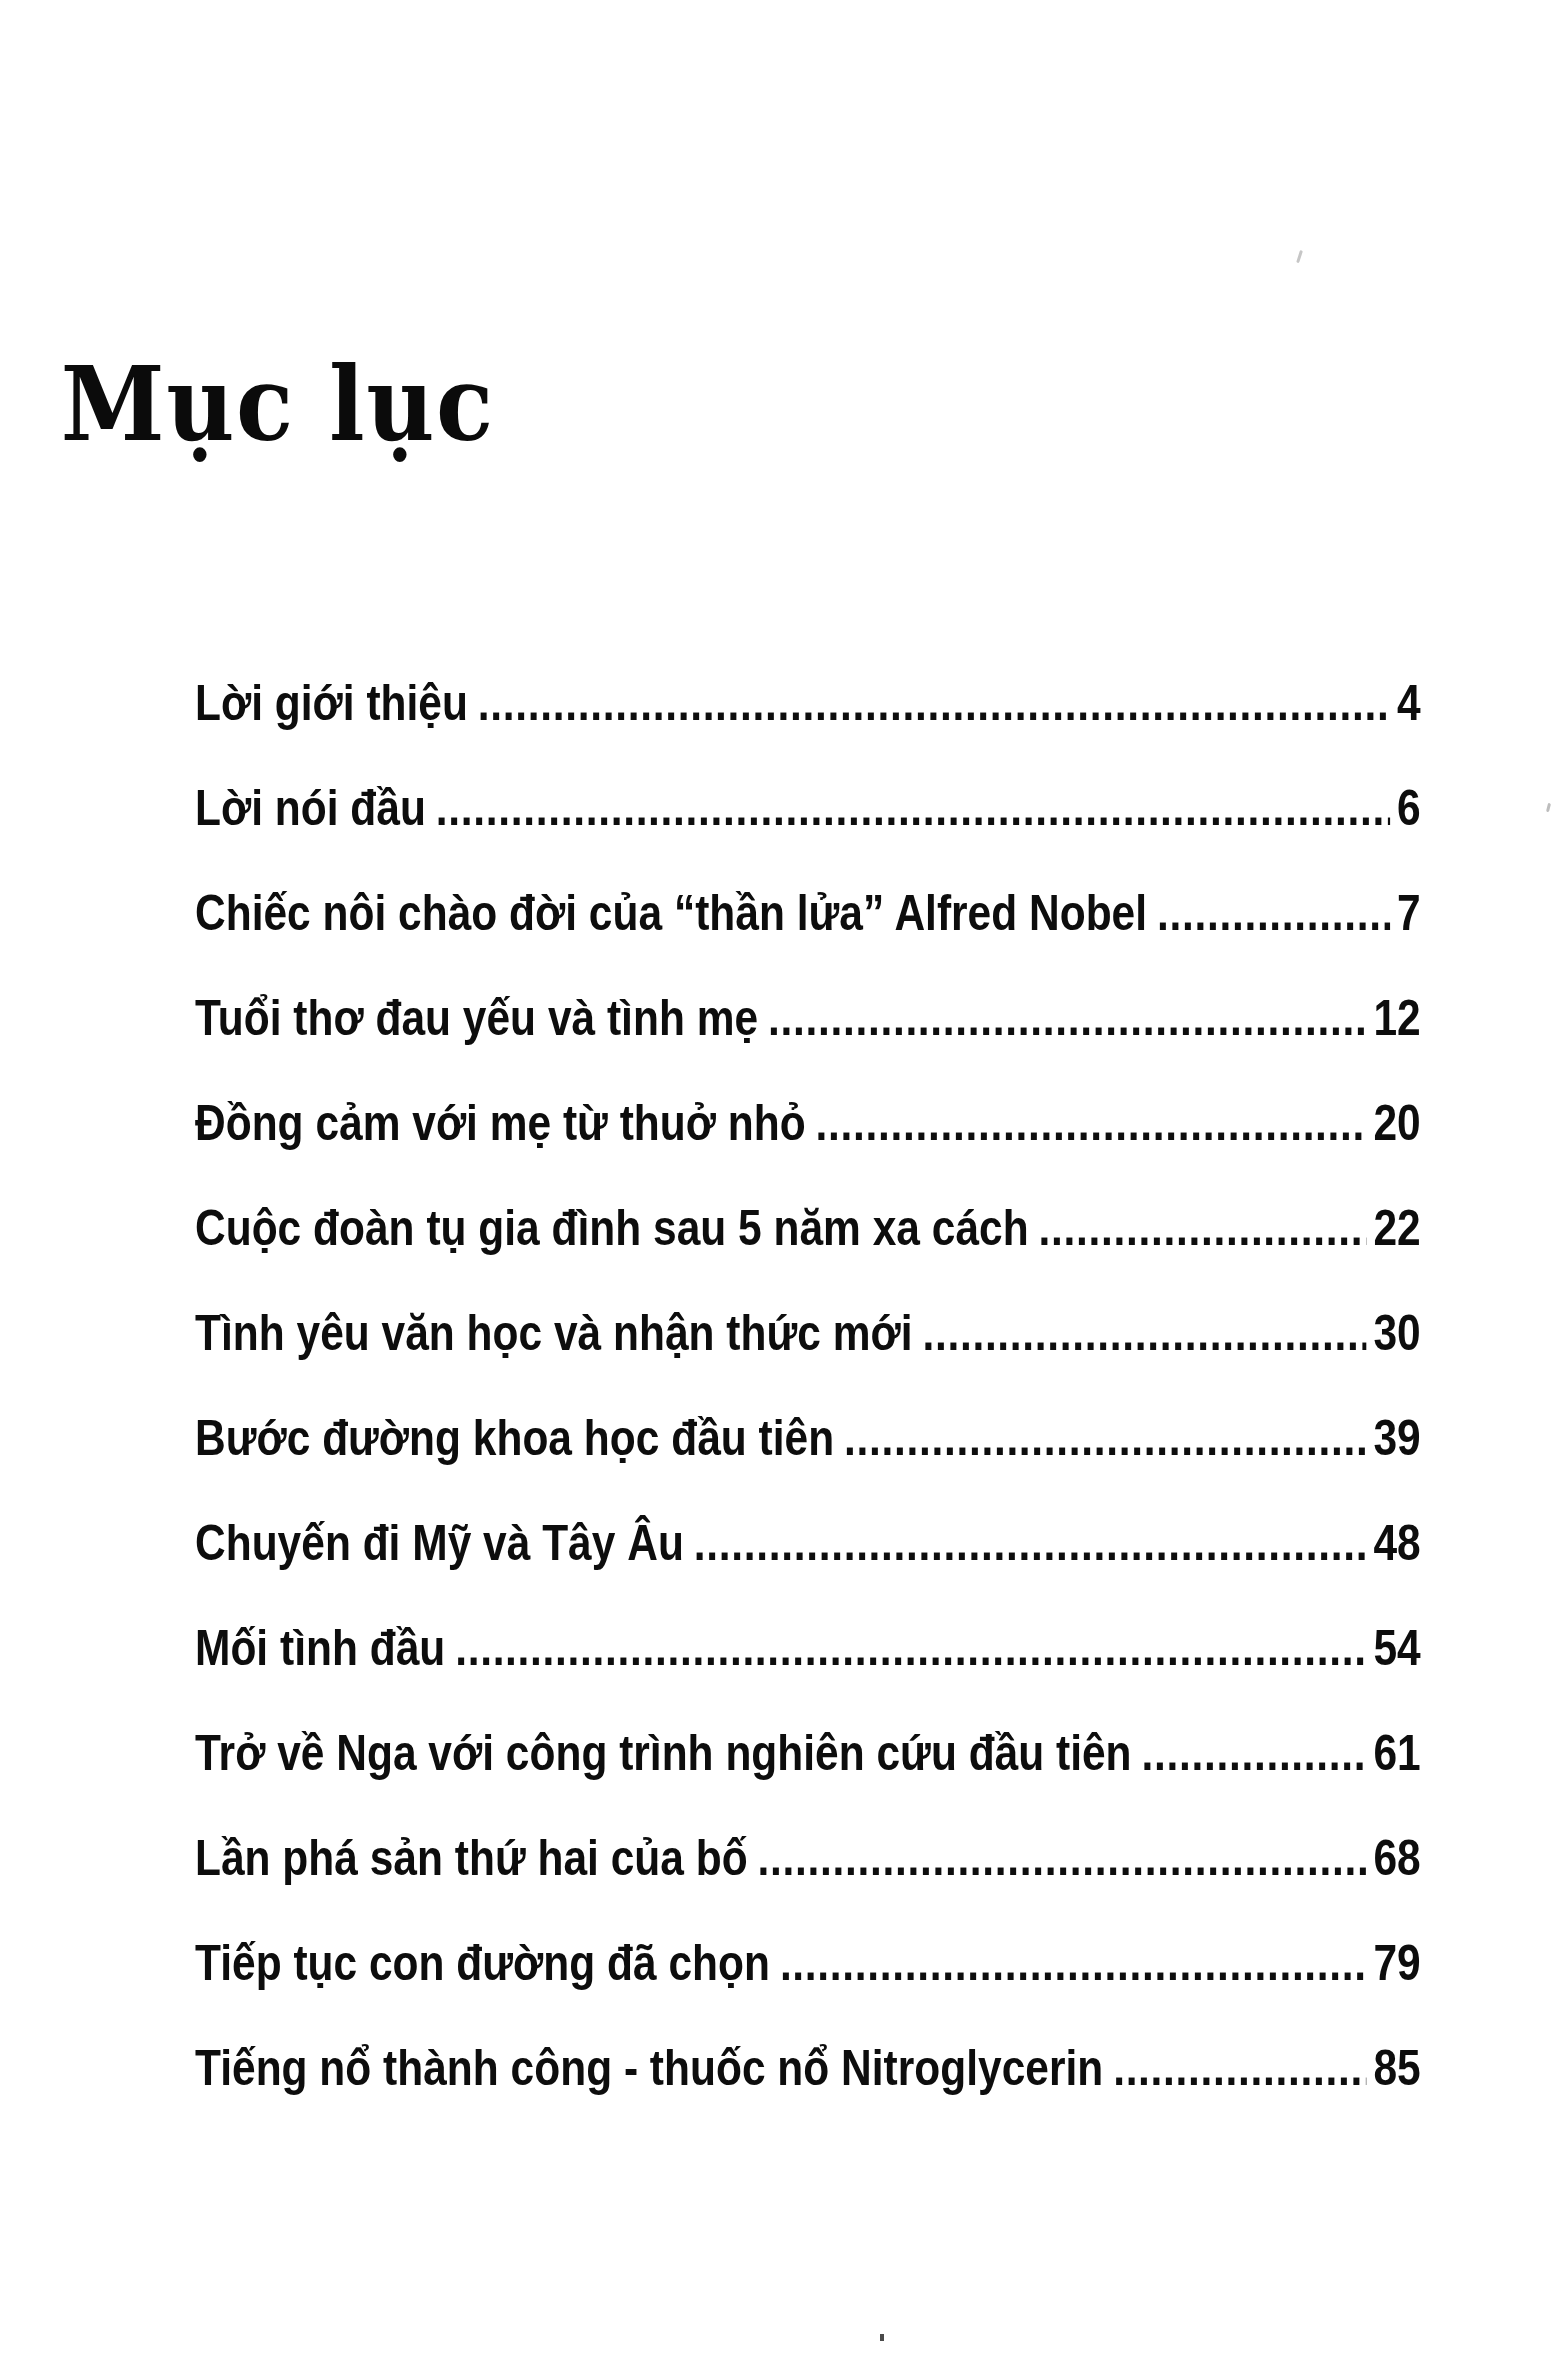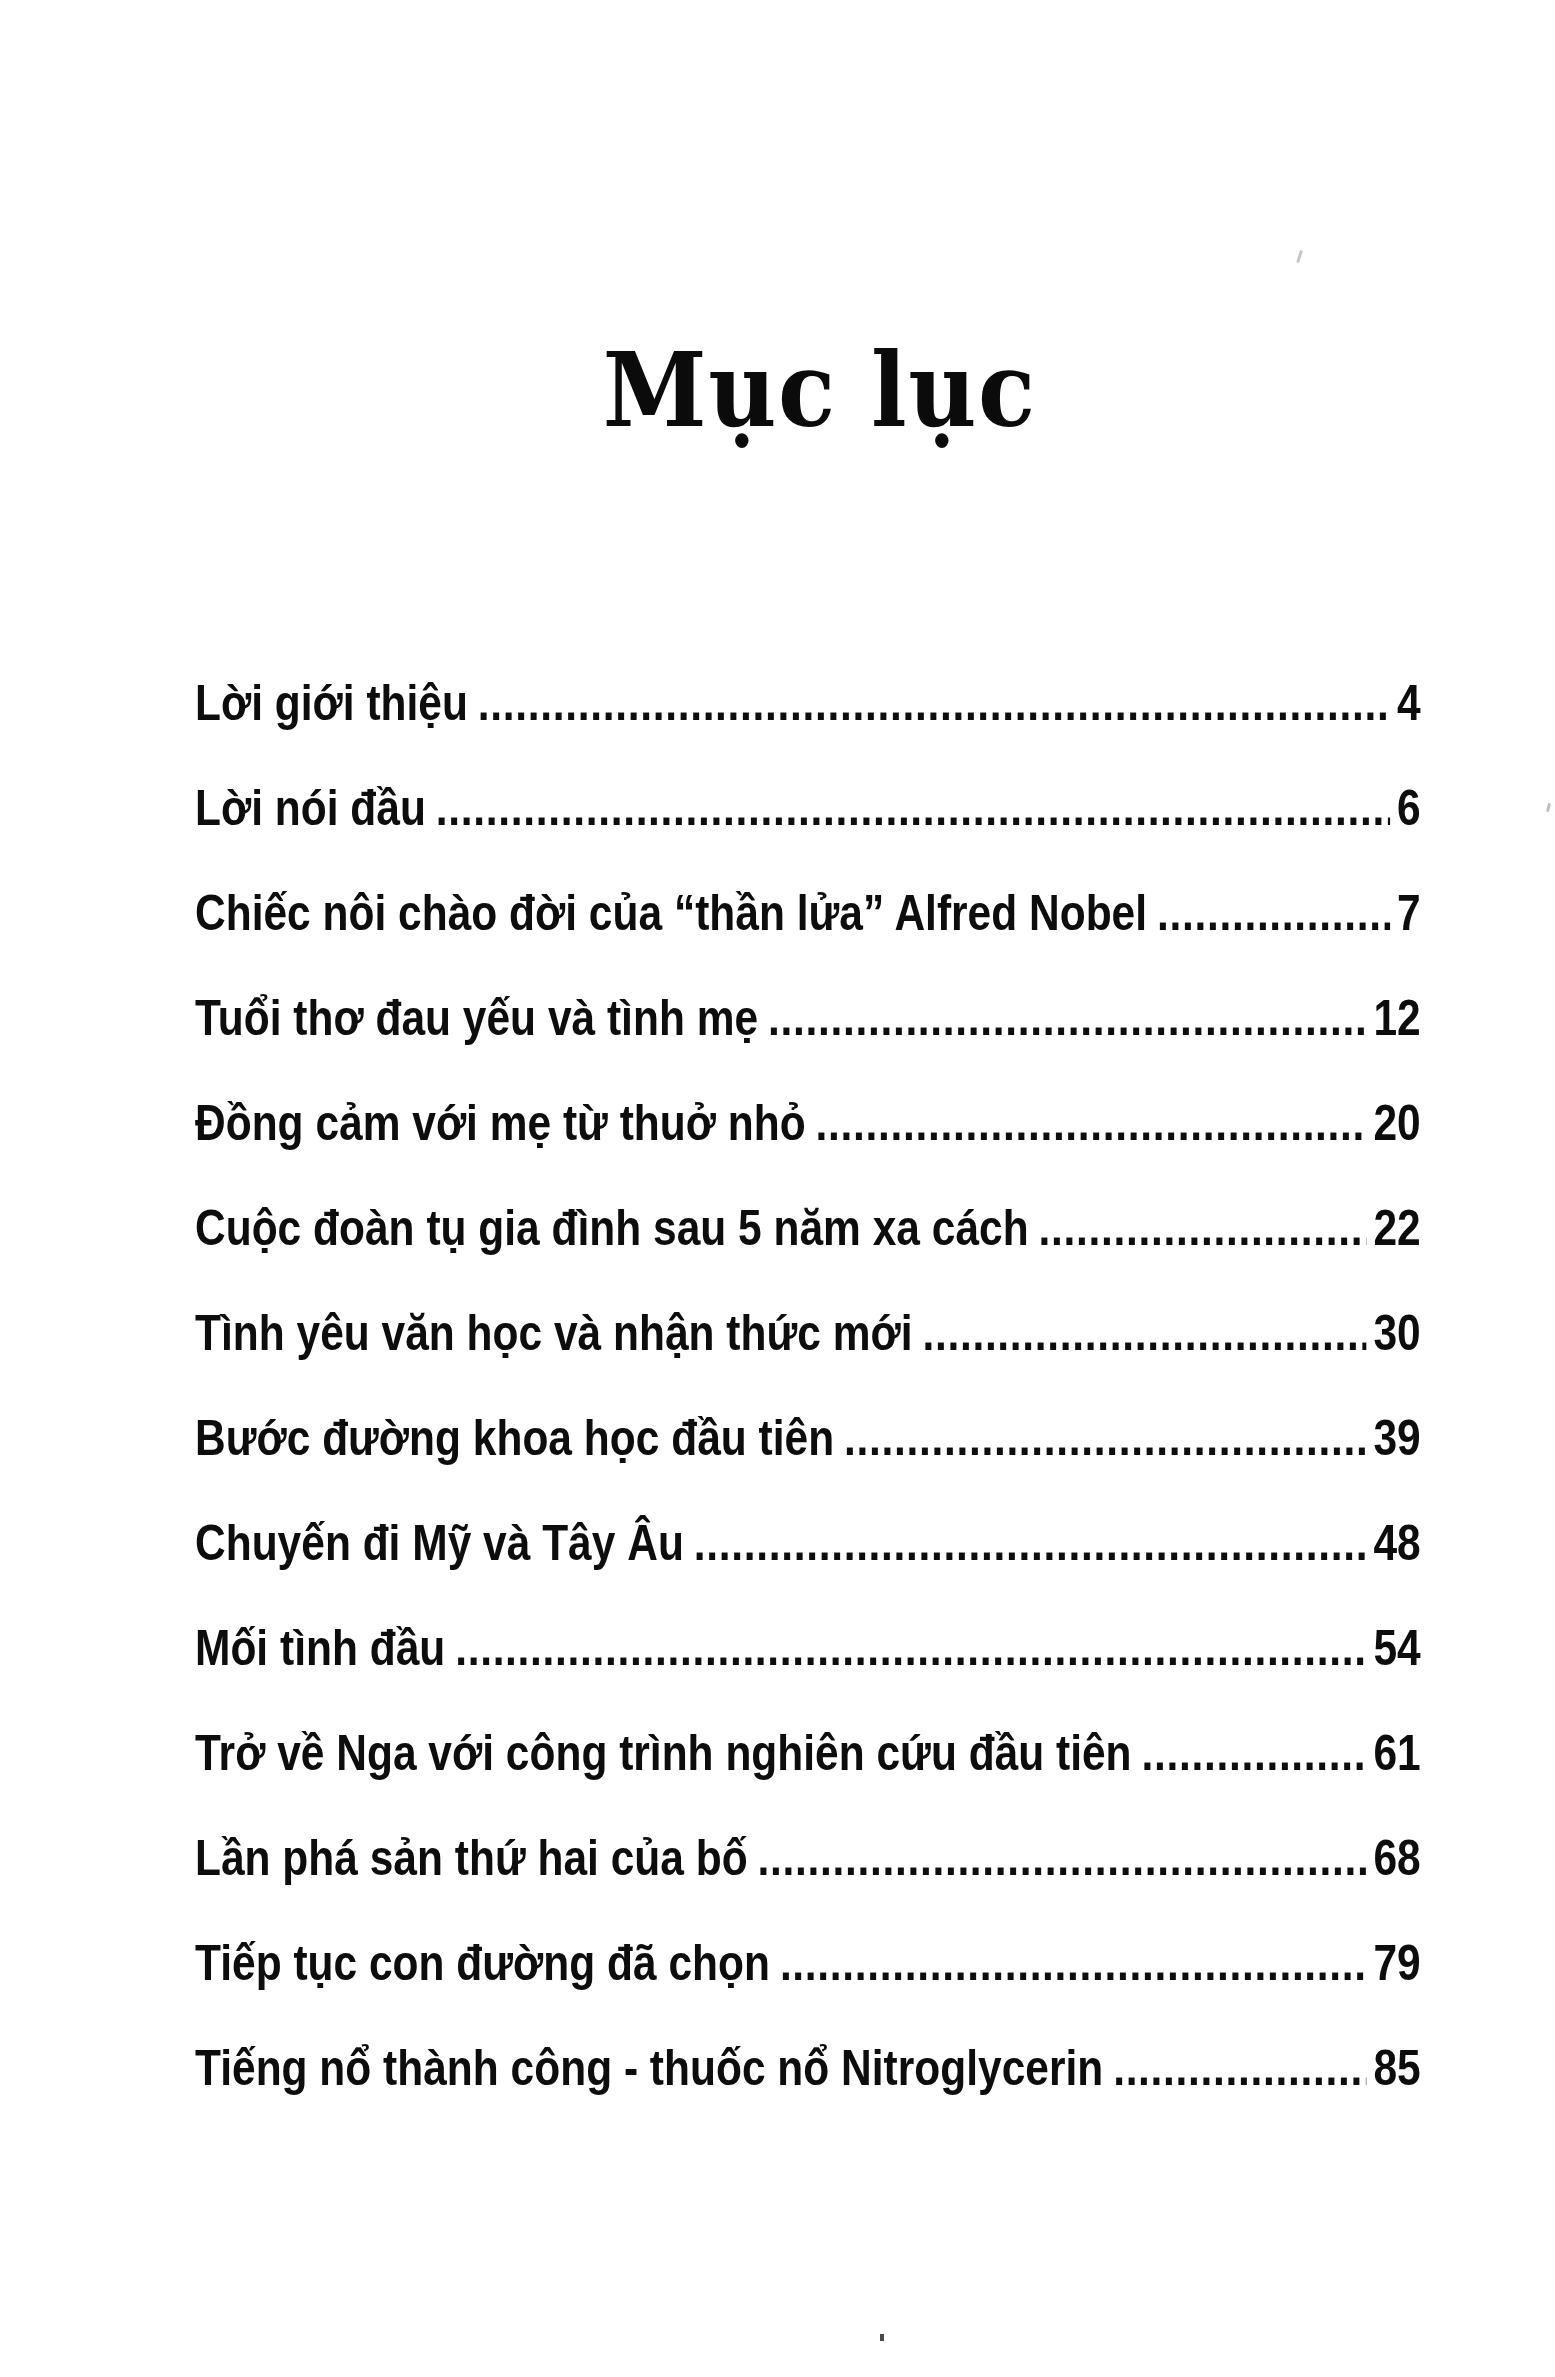--- a/index.html
+++ b/index.html
@@ -13,24 +13,23 @@
     height: 2377px;
     background: #ffffff;
     overflow: hidden;
     font-family: "Liberation Sans", sans-serif;
     color: #0d0d0d;
   }
 
   
   .title-wrap {
     position: absolute;
-    top: 334px;
+    top: 348px;
     left: 0;
     width: 100%;
-    text-align: center;
   }
   .page-title {
     display: inline-block;
     font-family: "DejaVu Serif", serif;
     font-weight: bold;
     font-size: 102px;
     line-height: 1.1;
     letter-spacing: 1.7px;
     color: #0b0b0b;
     transform: translateX(42px) scaleX(0.92);

